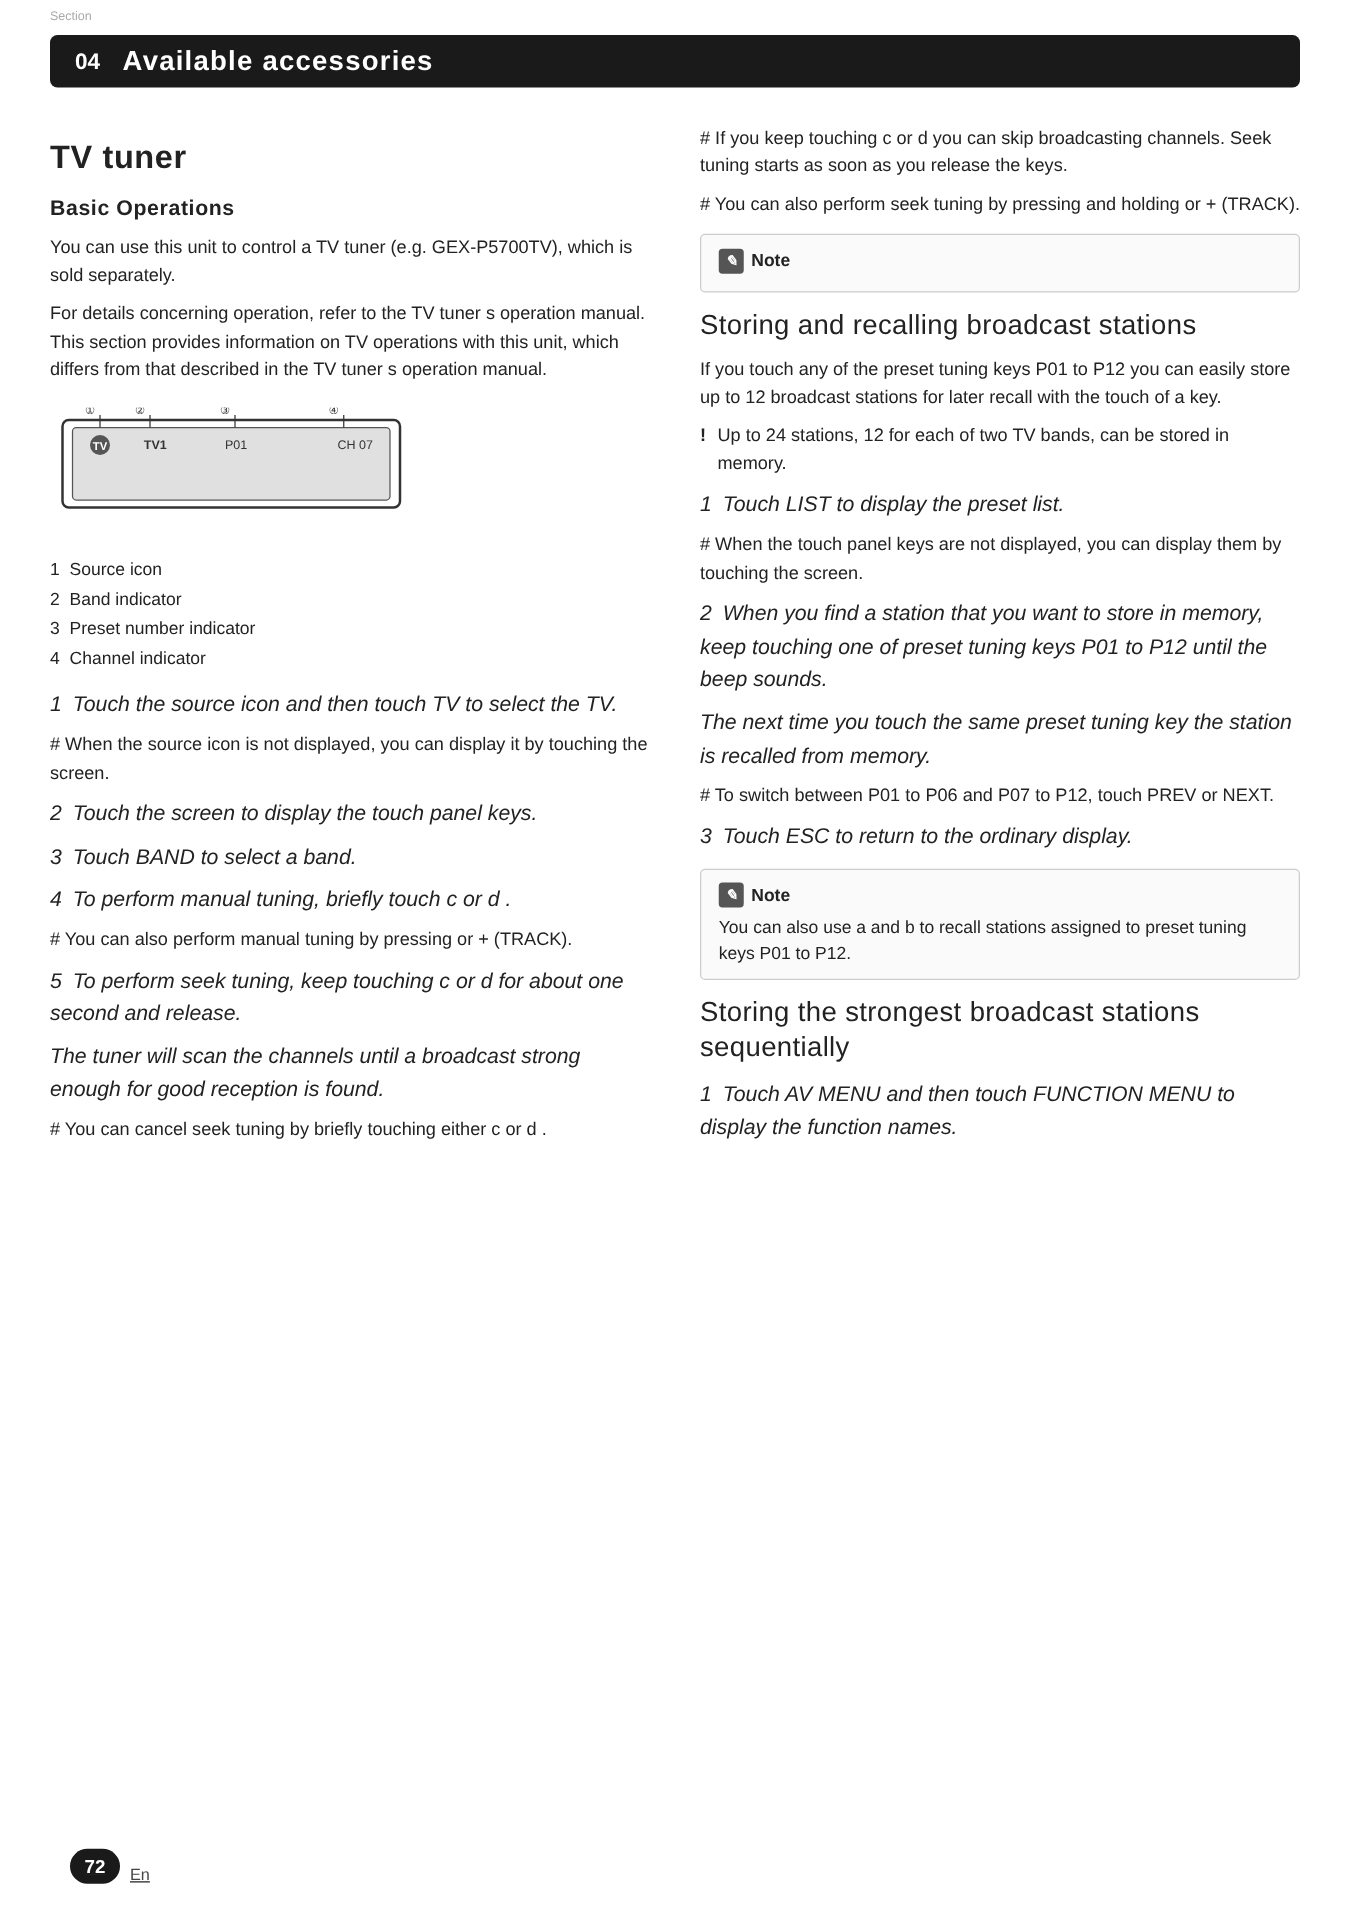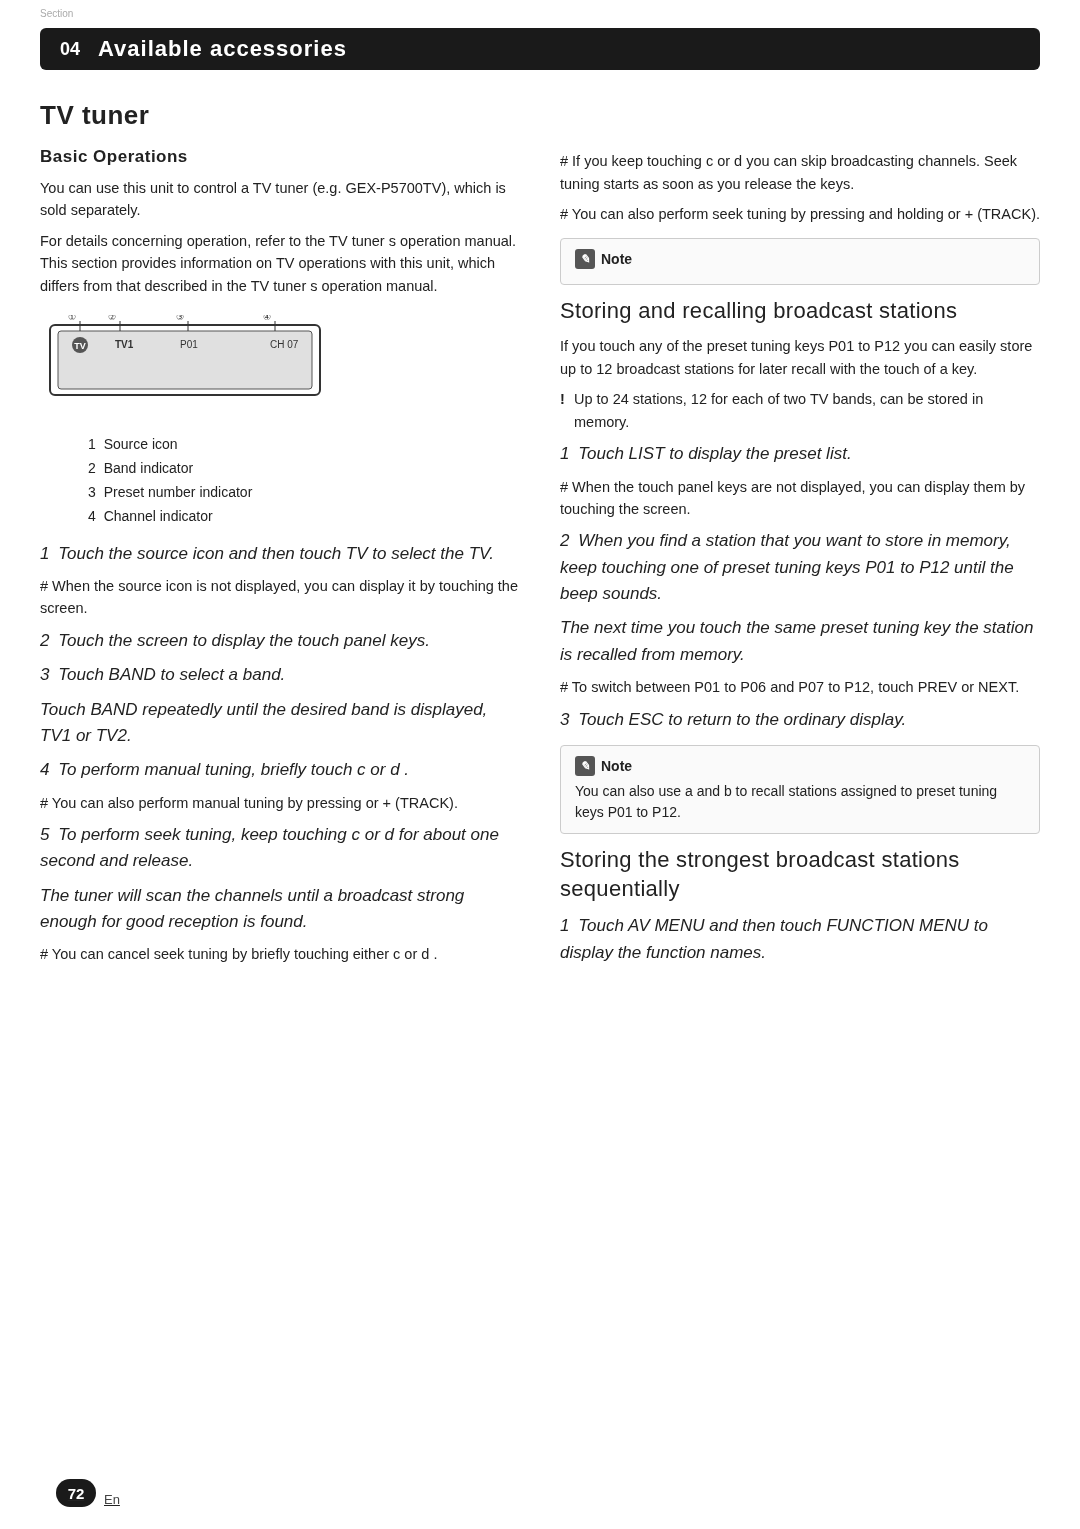--- a/index.html
+++ b/index.html
@@ -140,21 +140,20 @@
     
     .legend-list {
       list-style: none;
       margin: 0 0 12px 0;
       padding: 0;
     }
 
     .legend-list li {
       font-size: 14px;
       line-height: 1.7;
-      margin-left: 48px;
     }
 
     .legend-num {
       margin-right: 4px;
     }
 
     
     .note-box {
       border: 1px solid #cccccc;
       border-radius: 4px;
@@ -318,23 +317,20 @@
       </div>
       <div class="instruction-item">
         <span class="num">2</span>
         <span>Touch the screen to display the touch panel keys.</span>
       </div>
       <div class="instruction-item">
         <span class="num">3</span>
         <span>Touch BAND to select a band.</span>
       </div>
       <div class="instruction-item">
-        <span>Touch BAND repeatedly until the desired band is displayed, TV1 or TV2.</span>
-      </div>
-      <div class="instruction-item">
         <span class="num">4</span>
         <span>To perform manual tuning, briefly touch c or d .</span>
       </div>
       <div class="hash-item">
         <span># </span><span>You can also perform manual tuning by pressing or + (TRACK).</span>
       </div>
       <div class="instruction-item">
         <span class="num">5</span>
         <span>To perform seek tuning, keep touching c or d for about one second and release.</span>
       </div>

